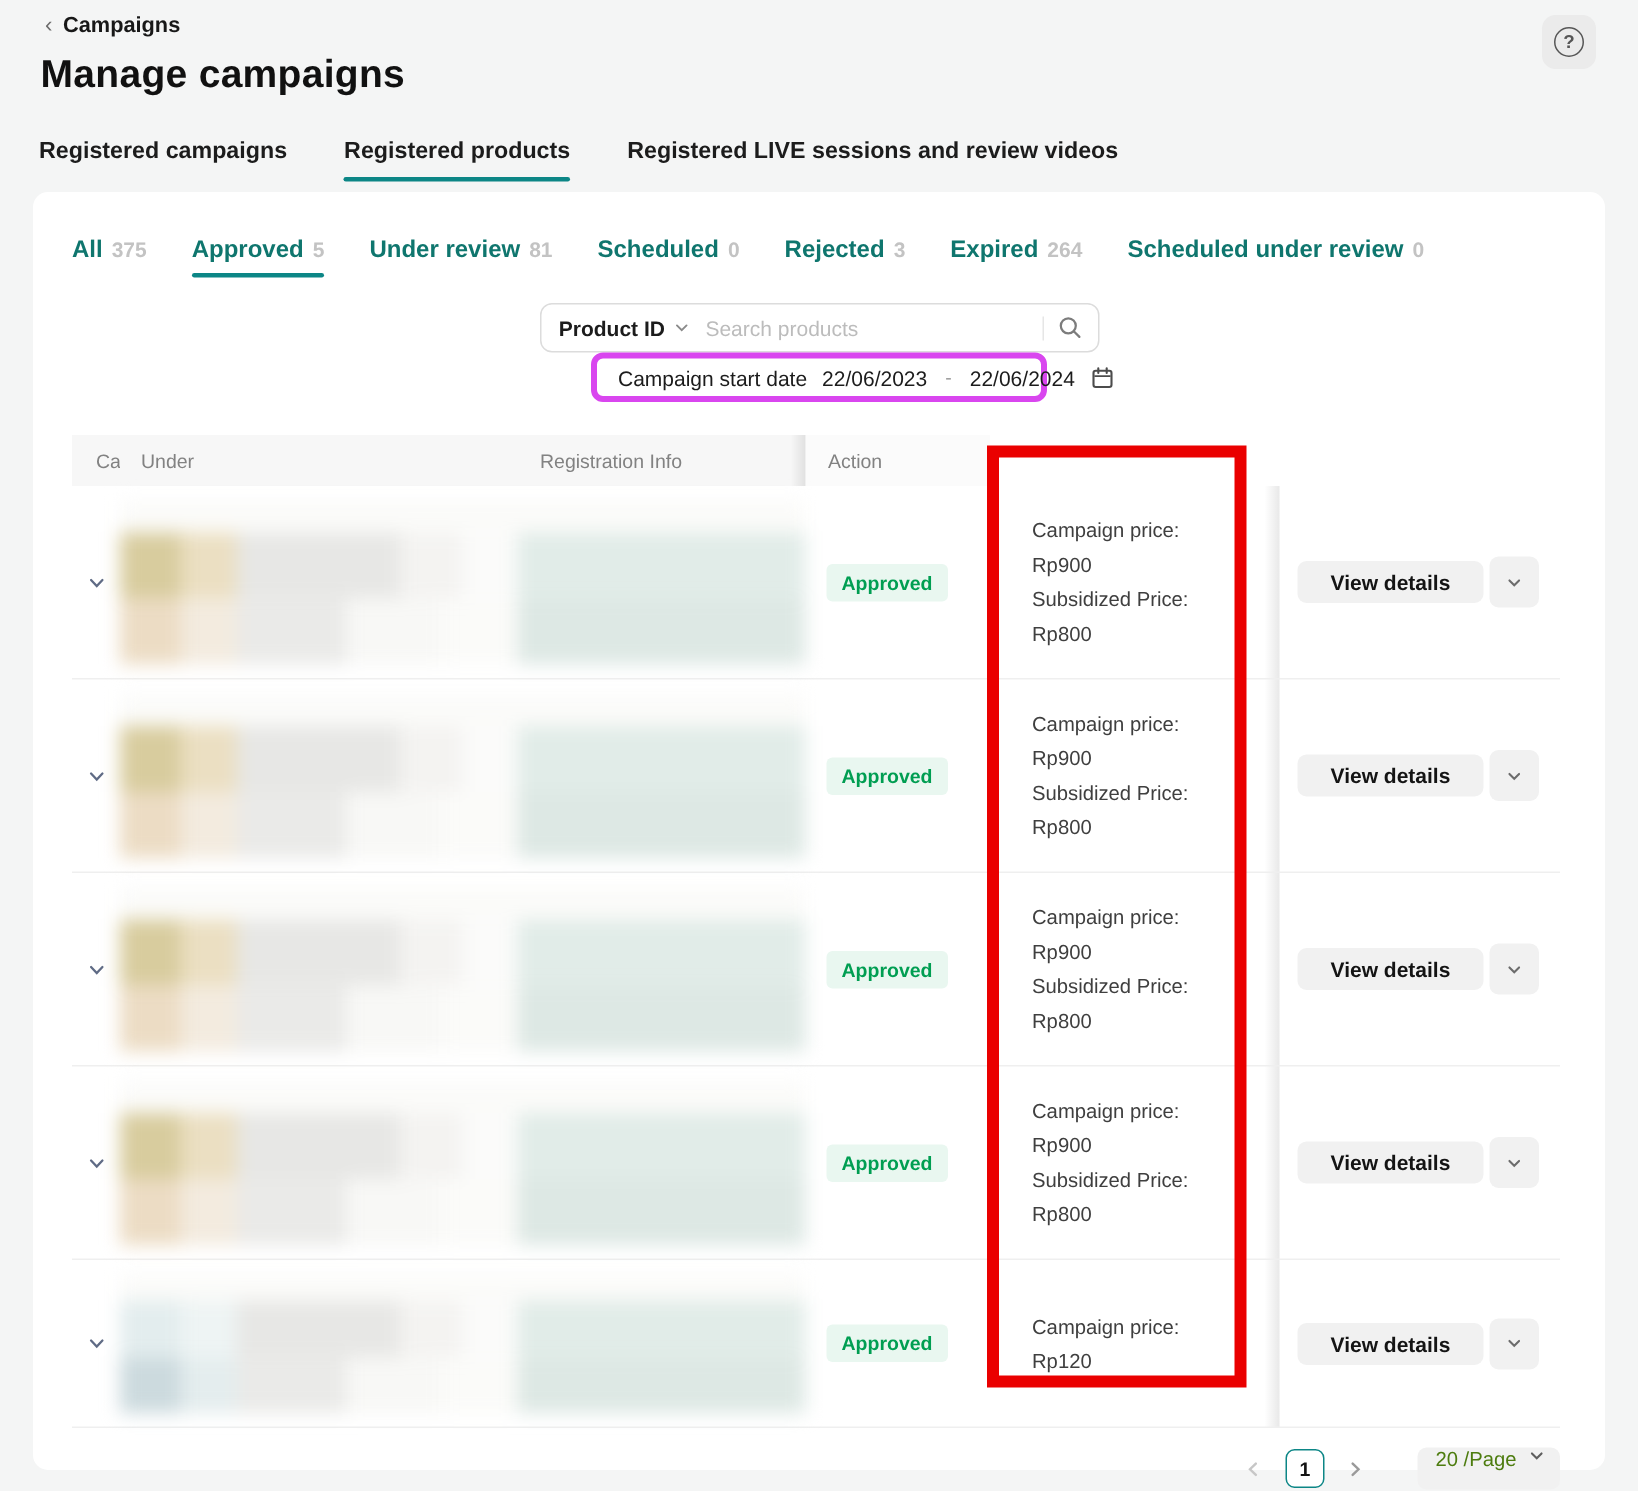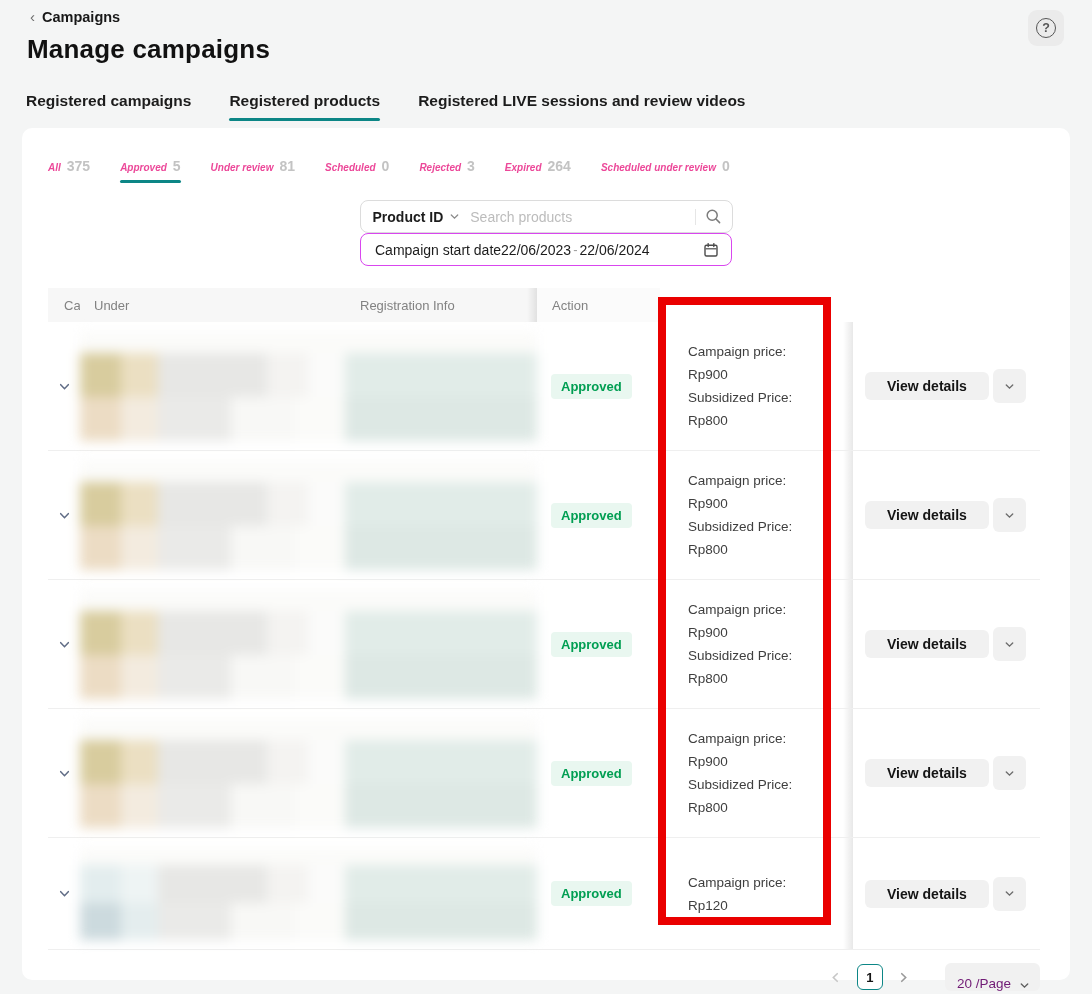--- a/index.html
+++ b/index.html
@@ -39,21 +39,21 @@
 
   
   .card{
     margin:7px 22px 0 22px;width:1048px;height:852px;background:#fff;border-radius:10px;
     padding:30px 26px 0 26px;position:relative;
   }
 
   
   .filter-tabs{display:flex;gap:30px;padding-left:0;}
   .filter-tab{position:relative;display:flex;gap:6px;align-items:baseline;padding-bottom:9px;cursor:pointer;}
-  .filter-tab .ft-label{font-size:10px;font-weight:700;color:#ec4899;font-style:italic;}
+  .filter-tab .ft-label{font-size:16px;font-weight:700;color:#0f766e;}
   .filter-tab .ft-count{font-size:14px;font-weight:700;color:#c3c3c3;}
   .filter-tab.active::after{
     content:"";position:absolute;left:0;right:0;bottom:0;height:3px;border-radius:2px;
     background:var(--accent,#0c8686);
   }
 
   
   .toolbar{margin-top:17px;display:flex;justify-content:space-between;align-items:center;flex-direction:column;}
   .search-group{
     width:373px;height:33px;border:1px solid #dcdcdc;border-radius:8px;background:#fff;
@@ -61,22 +61,22 @@
   }
   .search-type{display:flex;align-items:center;gap:6px;cursor:pointer;}
   .search-type .st-label{font-size:14px;font-weight:600;color:#1c1c1c;white-space:nowrap;}
   .search-input{
     flex:1;border:none;outline:none;background:transparent;margin-left:10px;
     font-size:14px;color:#1c1c1c;font-family:"Liberation Sans",sans-serif;min-width:0;
   }
   .search-input::placeholder{color:#bcbcbc;}
   .search-divider{width:1px;height:16px;background:#e6e6e6;margin:0 9px 0 4px;}
   .date-range{
-    width:372px;height:33px;border:1px solid #d946ef;border-radius:8px;background:#fff;
-    display:flex;align-items:center;padding:0 12px 0 14px;cursor:pointer;
+    width:304px;height:33px;border:4px solid #d946ef;border-radius:8px;background:#fff;
+    display:flex;align-items:center;gap:10px;padding:0 12px 0 14px;cursor:pointer;
   }
   .date-range .dr-label{font-size:14px;color:#1c1c1c;white-space:nowrap;}
   .date-range .dr-date{font-size:14px;color:#1c1c1c;}
   .date-range .dr-sep{font-size:13px;color:#9b9b9b;margin:0 2px;}
   .date-range .cal{margin-left:auto;display:flex;}
 
   
   .table{margin-top:22px;width:992px;}
   .thead,.trow{display:grid;grid-template-columns:32px 252px 205px 123px 193px 187px;}
   .thead{height:34px;}
@@ -134,21 +134,21 @@
 
   
   .pagination{margin-top:13px;display:flex;align-items:center;justify-content:flex-end;gap:9px;padding-right:4px;}
   .pg-nav{width:24px;height:26px;border:none;background:transparent;display:flex;align-items:center;justify-content:center;cursor:pointer;}
   .pg-current{
     width:26px;height:26px;border:1.5px solid var(--accent,#0c8686);border-radius:6px;background:#fff;
     font-size:13px;font-weight:700;color:#141414;display:flex;align-items:center;justify-content:center;cursor:pointer;
   }
   .pg-size{
     height:28px;margin-left:20px;padding:0 10px 0 12px;border:none;border-radius:6px;background:var(--btn-grey,#f1f1f1);
-    display:flex;align-items:flex-end;gap:8px;font-size:13.5px;color:#701a75;cursor:pointer;
+    display:flex;align-items:flex-start;gap:8px;font-size:13.5px;color:#4d7c0f;cursor:pointer;
     font-family:"Liberation Sans",sans-serif;
   }
 </style>
 </head>
 <body>
 
 <div class="page">
 
   <div class="header-area">
     <div class="breadcrumb">

